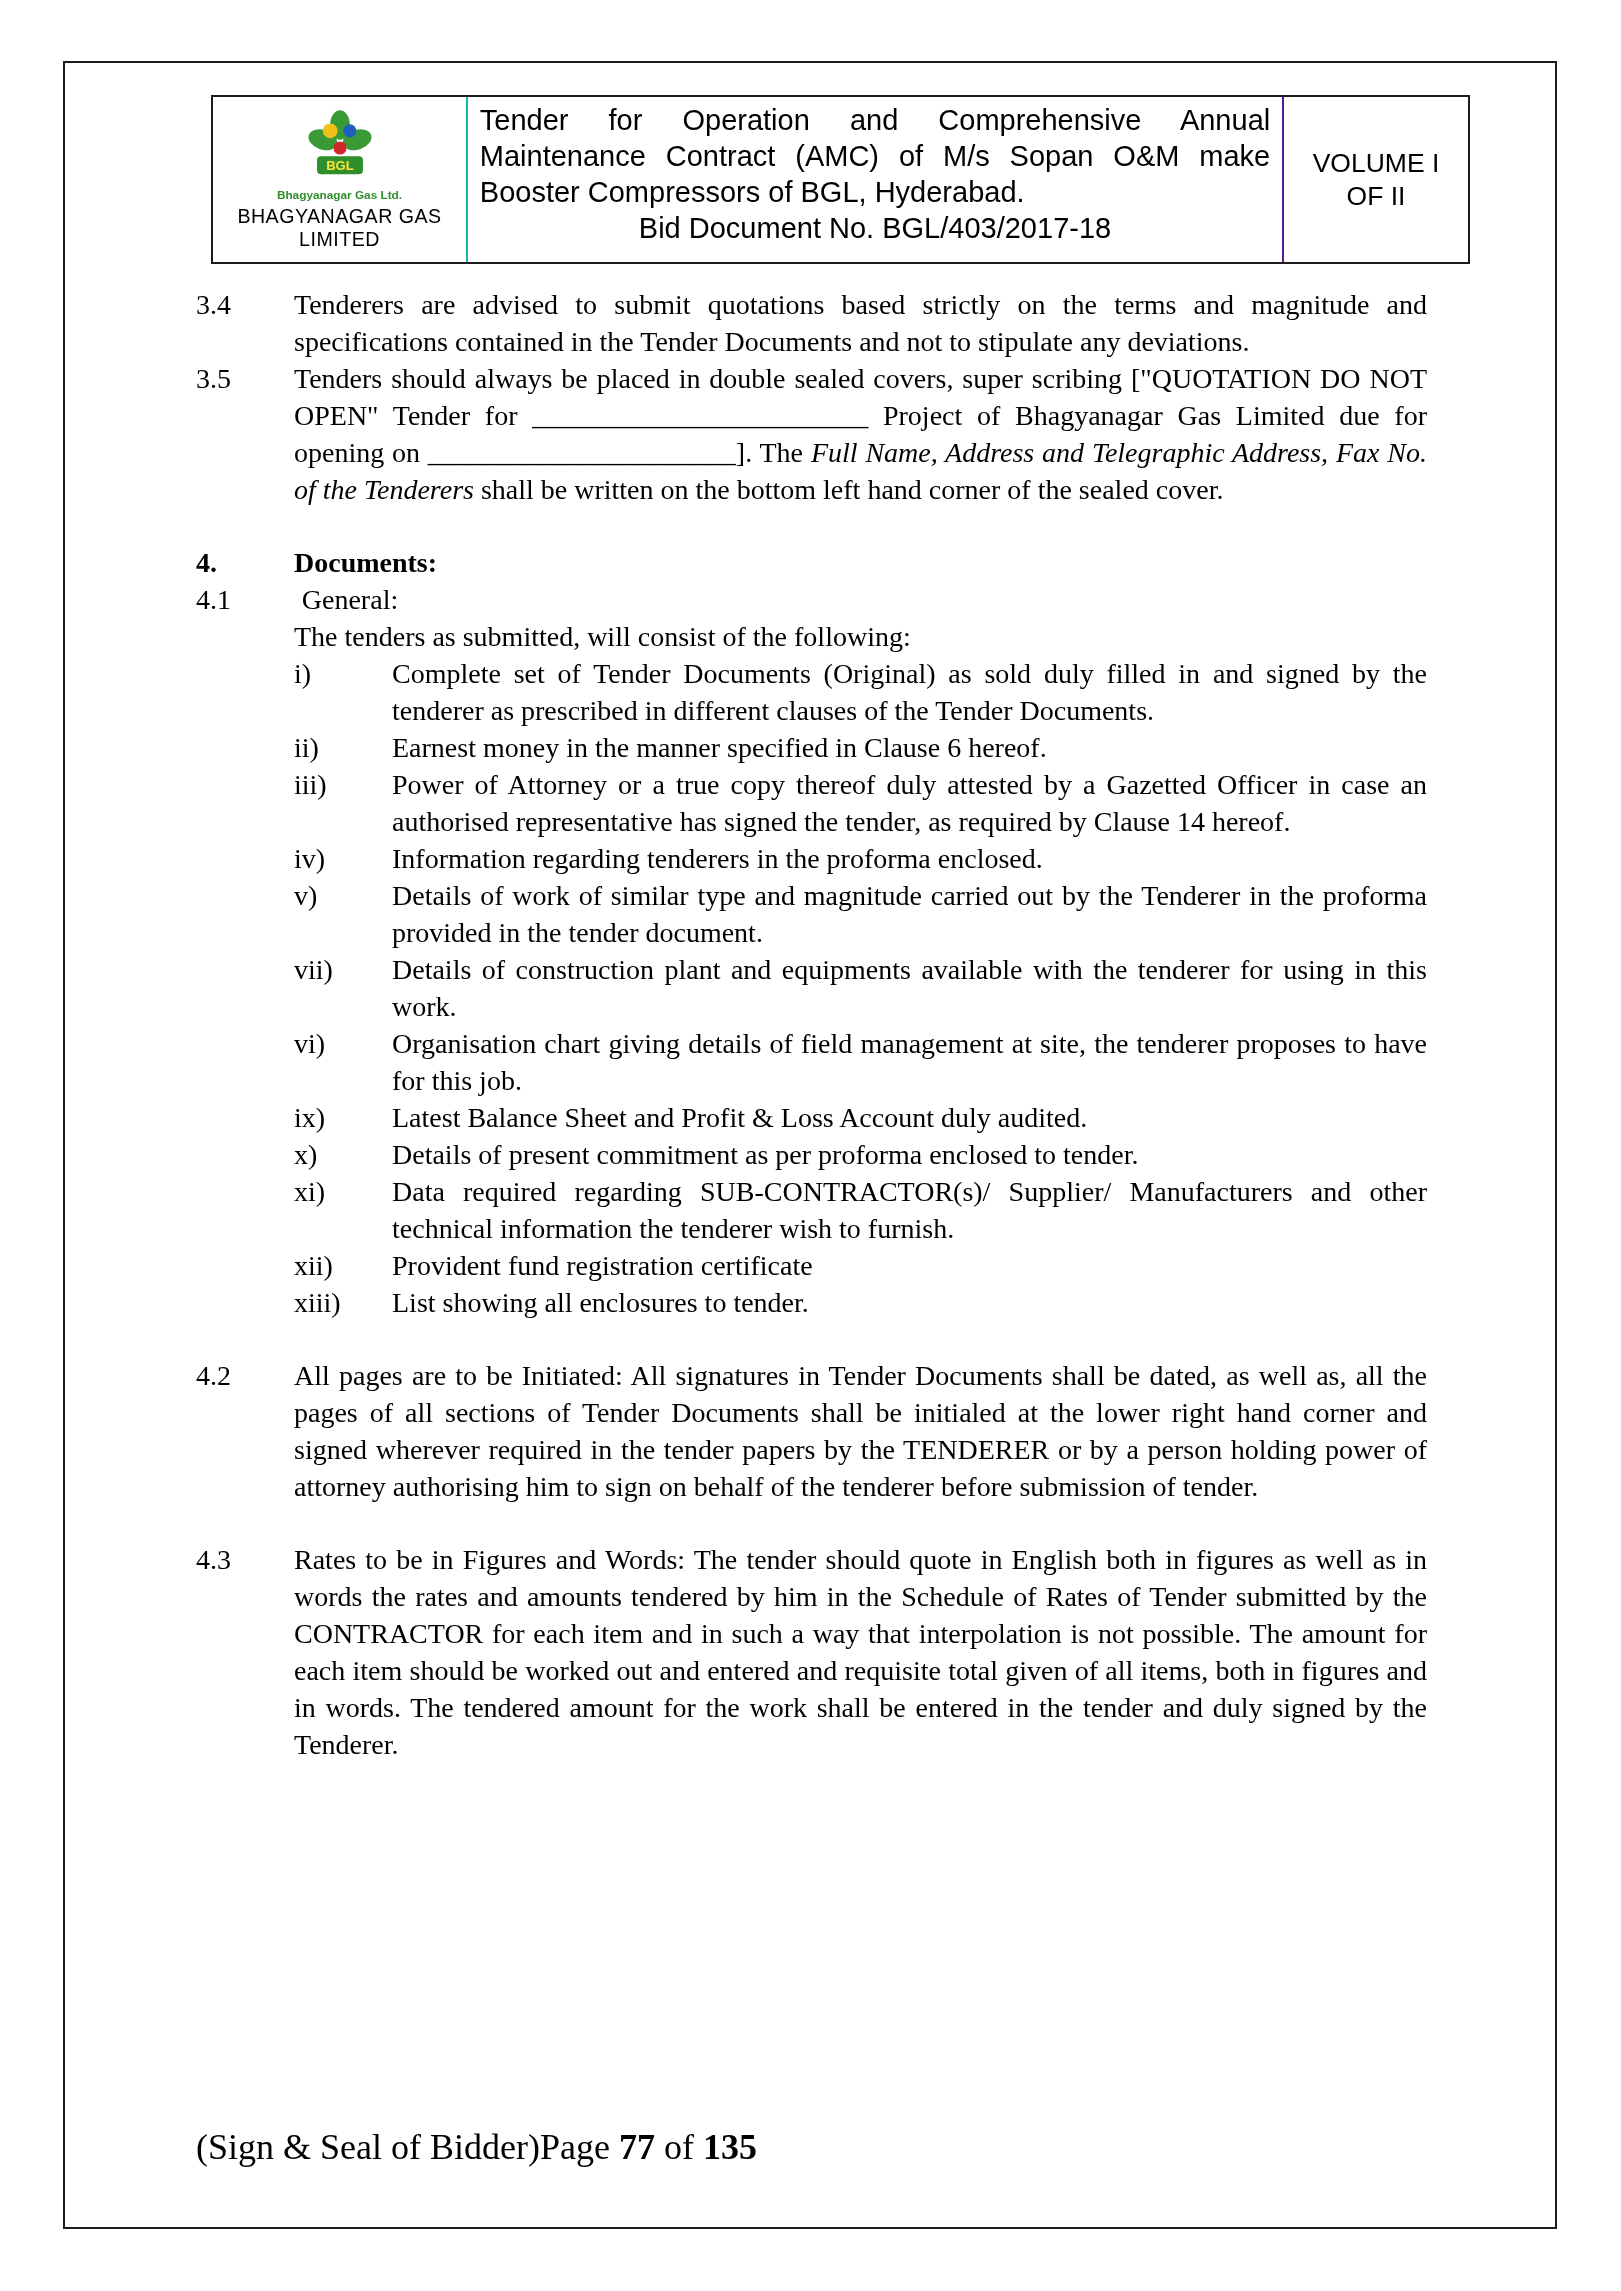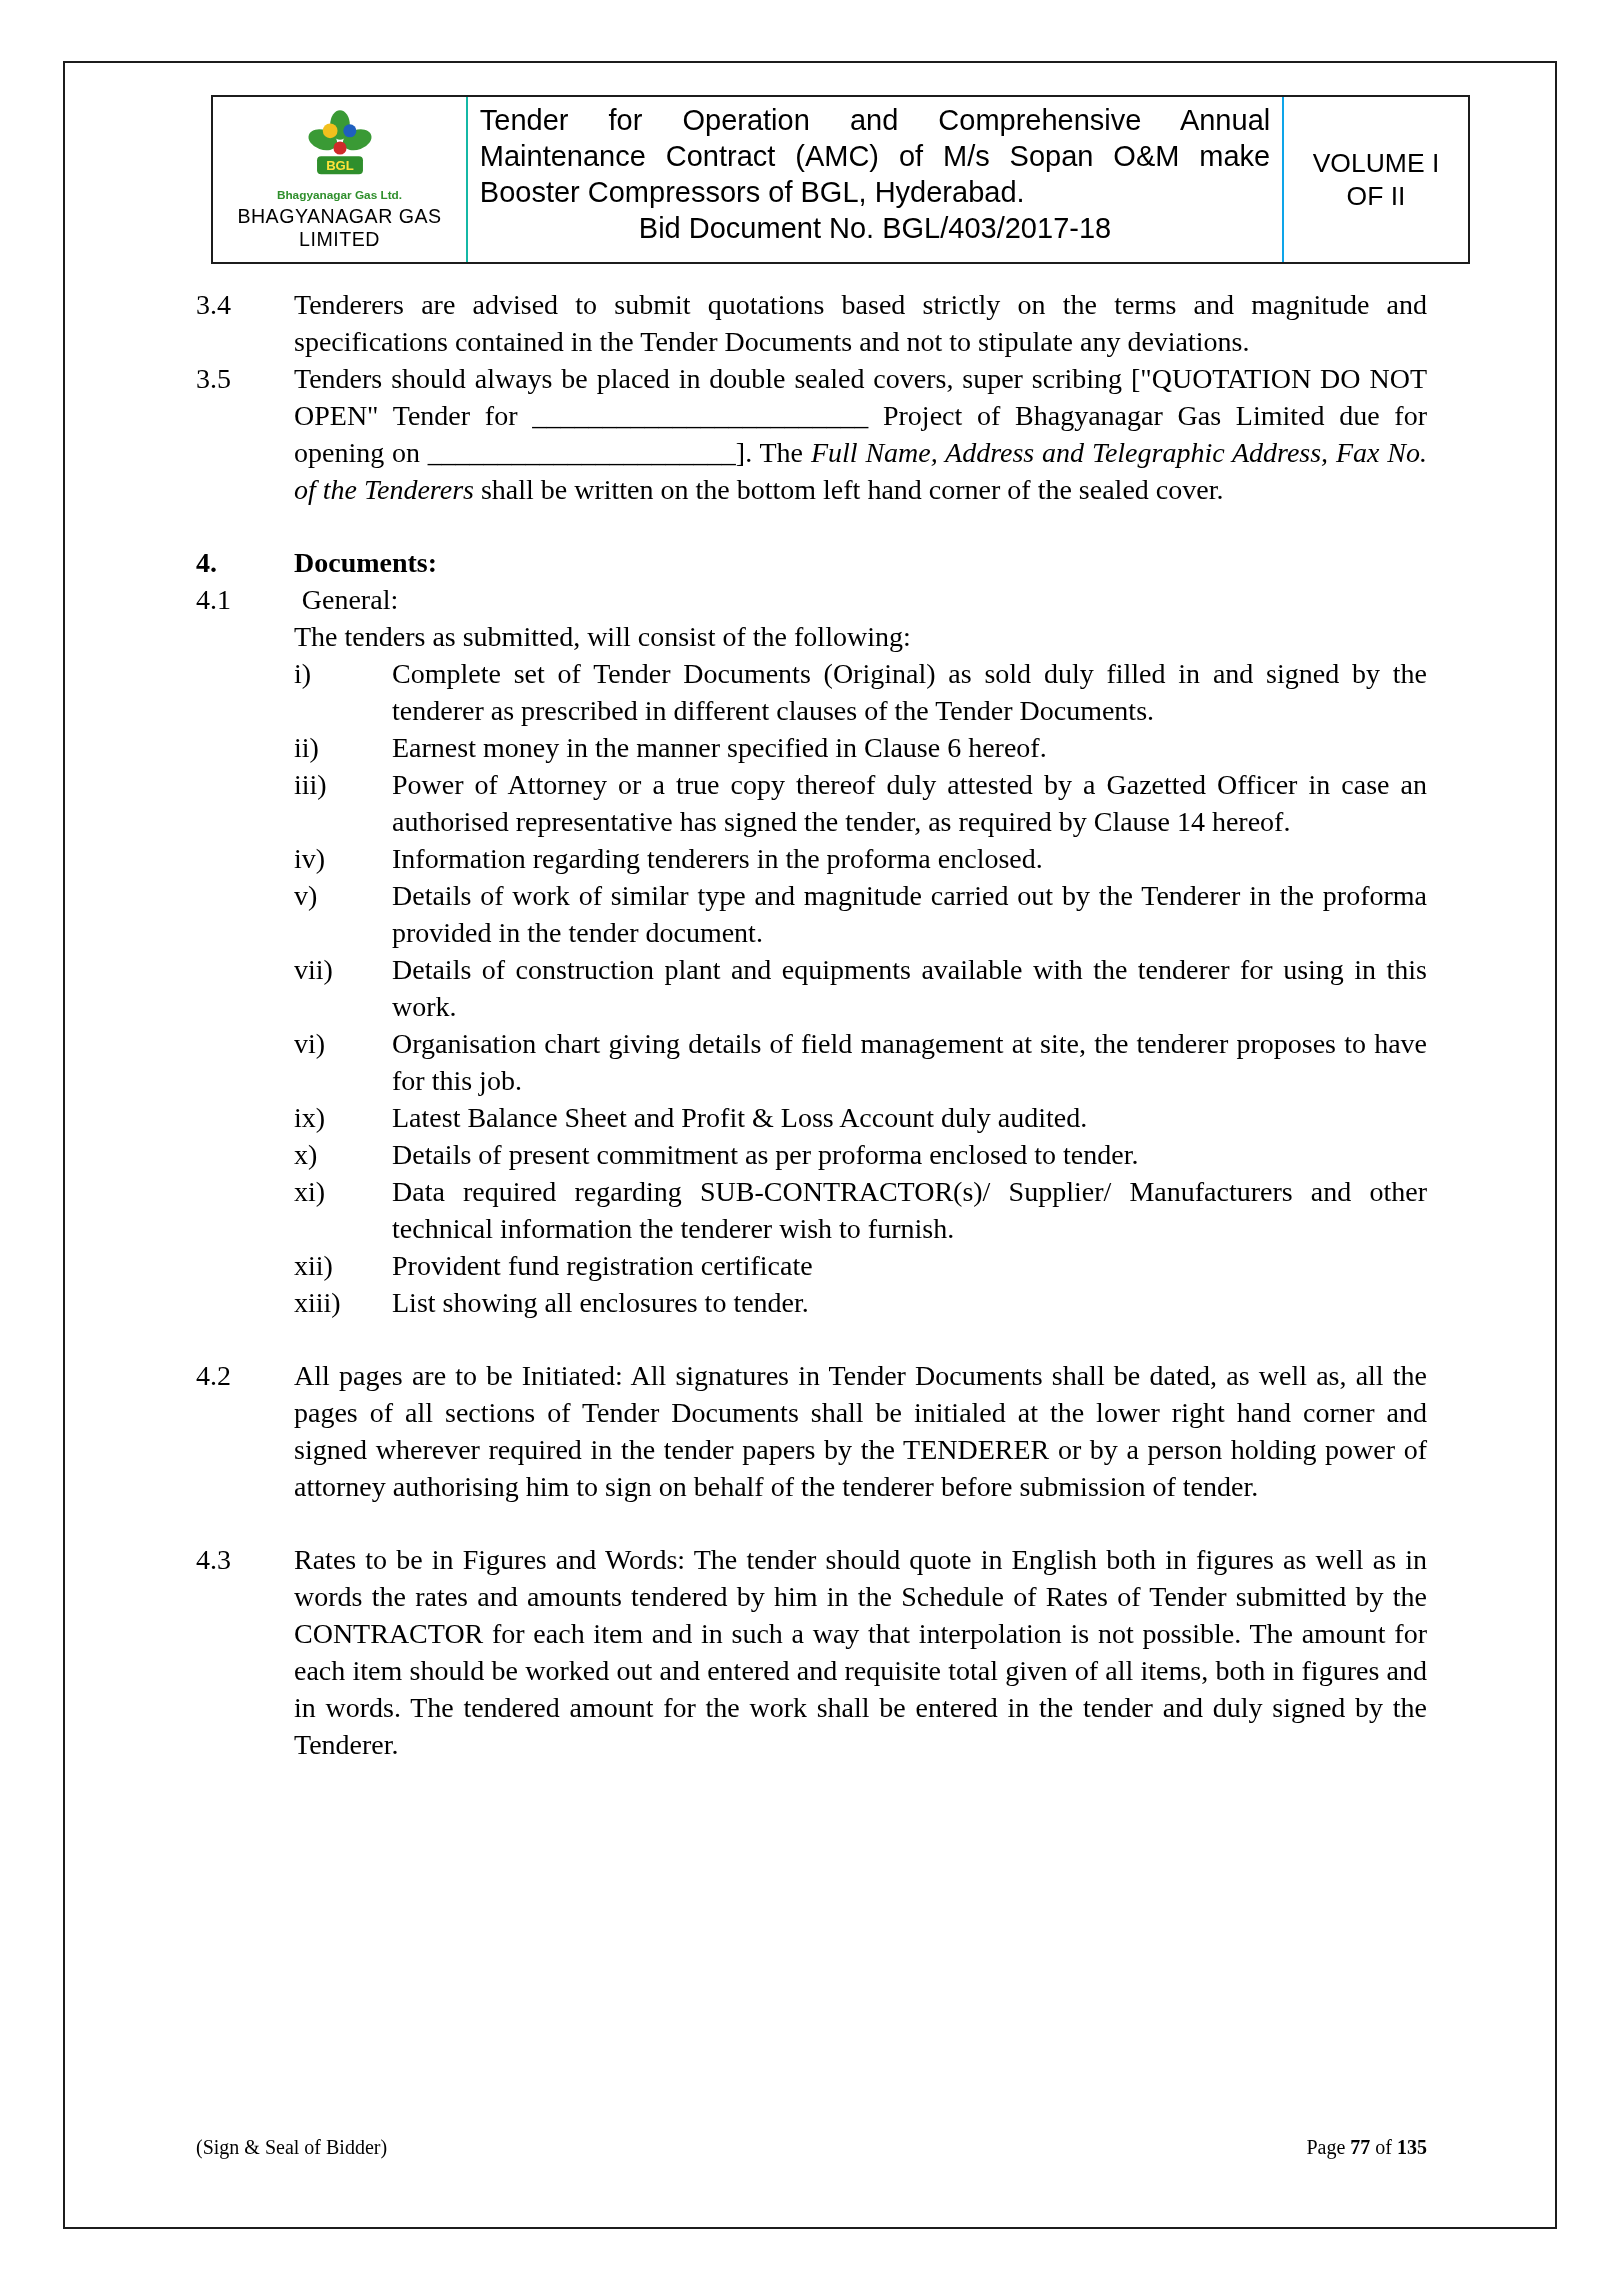--- a/index.html
+++ b/index.html
@@ -39,21 +39,21 @@
   .logo-sub {
     font-size: 11.8px; color: #2f8f2c; line-height: 13.7px;
     font-weight: bold;
   }
   .org-name {
     font-size: 19.6px; line-height: 23.5px; text-align: center;
     margin-top: 2px; letter-spacing: 0.5px;
   }
   .title-cell {
     flex: 1;
-    border-right: 2px solid #0ea5e9;
+    border-right: 2px solid #4c1d95;
     padding: 4.9px 11.8px 3.9px 11.8px;
     font-size: 29px; line-height: 36px;
   }
   .title-text { text-align: justify; }
   .bid-doc { text-align: center; }
   .volume-cell {
     width: 184px; flex: none;
     display: flex; flex-direction: column;
     align-items: center; justify-content: center;
     font-size: 26.5px; line-height: 33px;
@@ -74,22 +74,22 @@
   .roman-list { }
   .roman-item { display: flex; }
   .roman-item .marker { width: 98px; flex: none; }
   .roman-item .itext { flex: 1; text-align: justify; }
   .italic { font-style: italic; }
   
   .footer {
     position: absolute;
     left: 196px; top: 2129px;
     width: 1231px;
-    display: flex; justify-content: space-between;
-    font-size: 20px; line-height: 37px;
+    display: flex; justify-content: flex-start;
+    font-size: 36px; line-height: 37px;
   }
 </style>
 </head>
 <body>
 
 <div class="page">
   <div class="page-border"></div>
 
   <div class="header">
     <div class="logo-cell">

